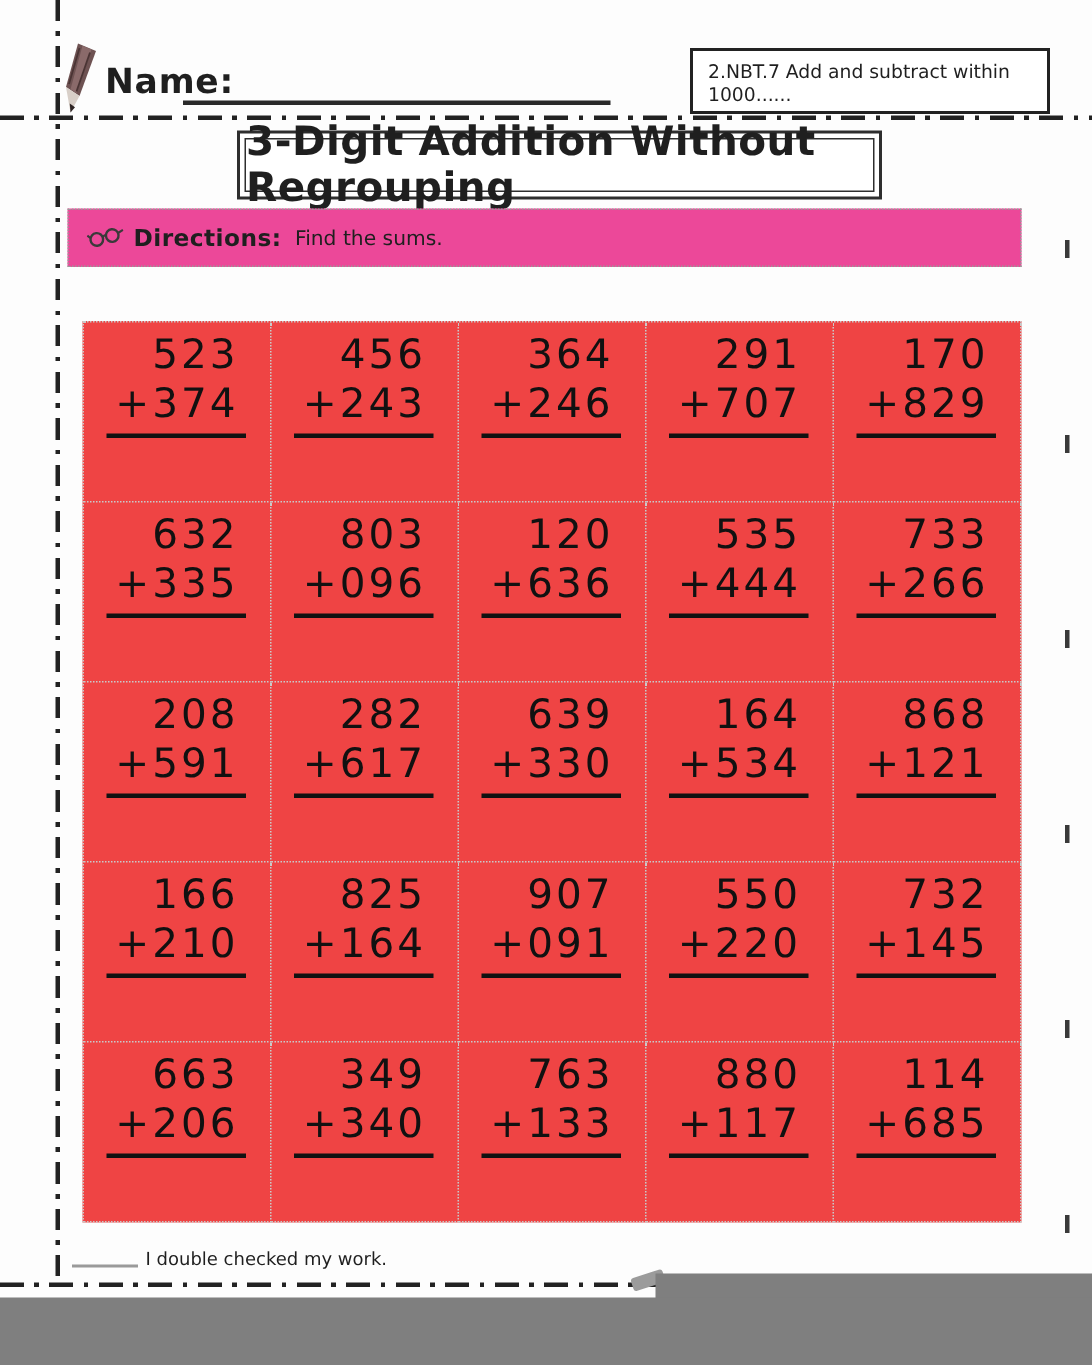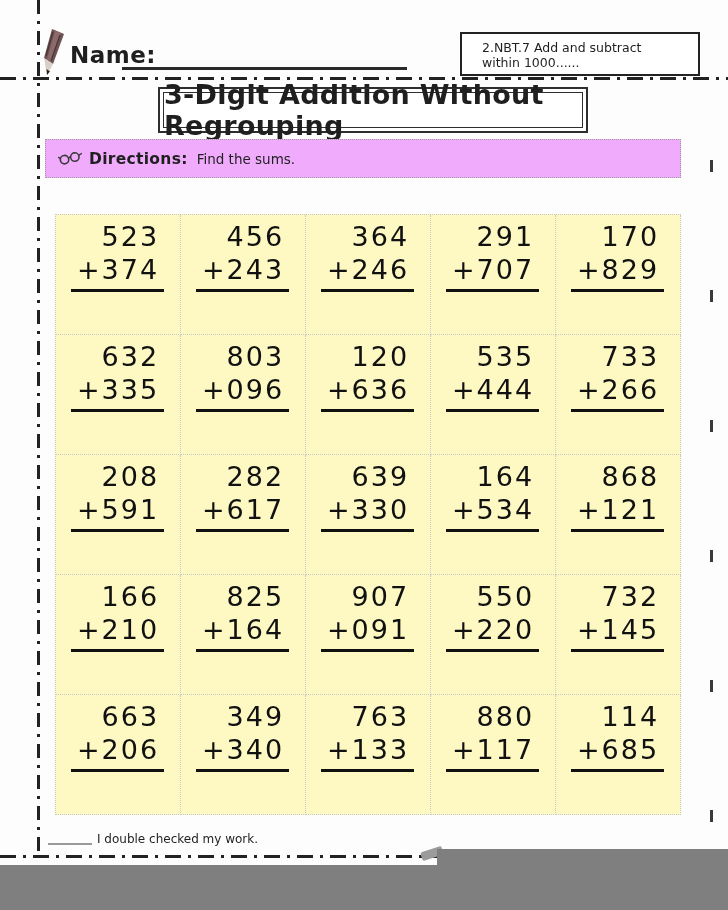--- a/index.html
+++ b/index.html
@@ -42,50 +42,50 @@
     position:absolute;left:70px;top:42px;
     font-size:23px;font-weight:600;letter-spacing:.5px;
   }
   .name-line{
     position:absolute;left:122px;top:40px;width:285px;height:30px;
     border-bottom:3px solid #2a2a2a;
   }
   .standard-box{
     position:absolute;left:460px;top:32px;width:240px;height:44px;
     border:2px solid #222;background:#fff;
-    padding:6px 20px;font-size:12.5px;line-height:1.2;
+    padding:6px 10px;font-size:12.5px;line-height:1.2;
   }
   
   .title-box{
     position:absolute;left:158px;top:87px;width:430px;height:46px;
     border:2.5px solid #2e2e2e;background:#fff;padding:3px;
   }
   .title-inner{
     width:100%;height:100%;border:1.5px solid #2e2e2e;
     display:flex;align-items:center;justify-content:center;
     font-size:27px;font-weight:bold;letter-spacing:.3px;
   }
   
   .directions-box{
     position:absolute;left:45px;top:139px;width:636px;height:39px;
-    border:1.5px dotted #9a9a9a;background:#f0abfc;
+    border:1.5px dotted #9a9a9a;background:#ec4899;
     display:flex;align-items:center;padding-left:12px;gap:6px;
   }
   .glasses{flex:0 0 auto;transform:rotate(-6deg);}
   .directions-label{font-size:15.5px;font-weight:bold;letter-spacing:.3px;}
   .directions-text{font-size:13.5px;padding-left:3px;}
   
   .grid{
     position:absolute;left:55px;top:214px;width:626px;height:601px;
     display:grid;
     grid-template-columns:repeat(5,125px);
     grid-template-rows:repeat(5,120px);
     border-top:1px dotted var(--grid-line);
     border-left:1px dotted var(--grid-line);
-    background:#fef9c3;
+    background:#ef4444;
   }
   .cell{
     border-right:1px dotted var(--grid-line);
     border-bottom:1px dotted var(--grid-line);
     display:flex;justify-content:center;align-items:flex-start;
     padding-top:5px;
   }
   .prob{display:inline-block;text-align:right;}
   .prob .top,.prob .bot{
     font-size:27px;line-height:33px;letter-spacing:2px;

